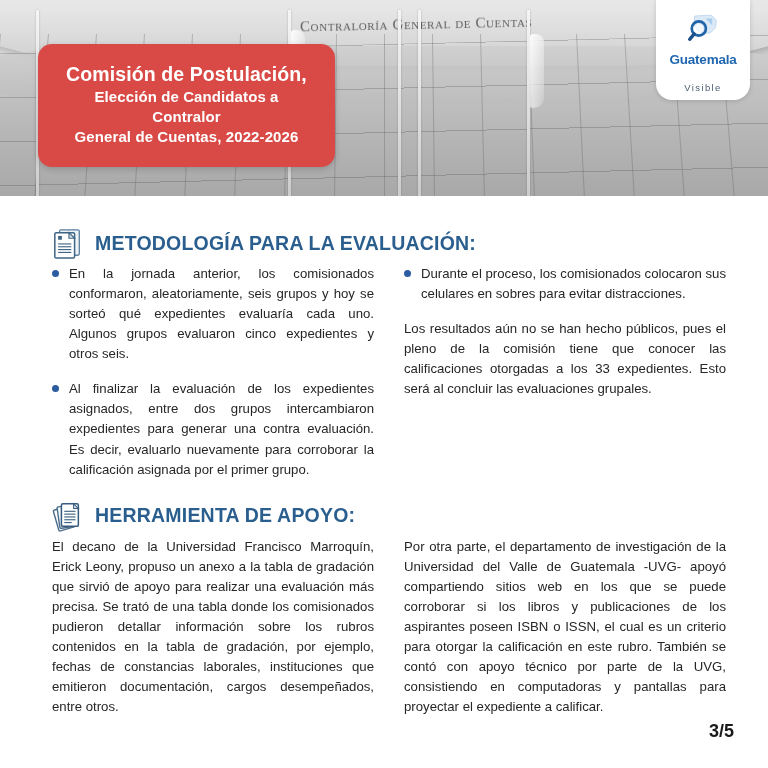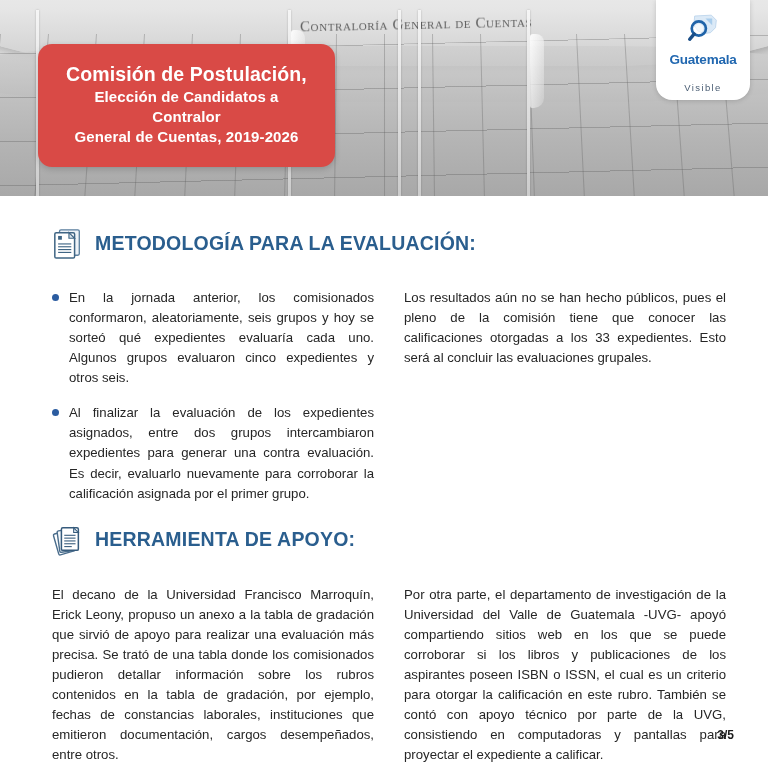--- a/index.html
+++ b/index.html
@@ -199,21 +199,21 @@
   .section-head .head-text {
     font-size: 19.5px;
     font-weight: bold;
     color: #2a5e8e;
     letter-spacing: 0.2px;
   }
 
   .cols {
     display: flex;
     gap: 30px;
-    margin-top: 28px;
+    margin-top: 4px;
   }
   .col { width: 322px; flex: 0 0 322px; }
 
   .bullet-item {
     display: flex;
     gap: 10px;
     margin-bottom: 15px;
   }
   .bullet-dot {
     flex: 0 0 auto;
@@ -231,21 +231,21 @@
     hyphens: none;
   }
   .para { margin: 0 0 13px 0; }
 
   .section-head.second { margin-top: 4px; }
 
   .page-num {
     position: absolute;
     right: 34px;
     bottom: 26px;
-    font-size: 12px;
+    font-size: 18px;
     font-weight: bold;
     color: #1a1a1a;
   }
 </style>
 </head>
 <body>
 
 <div class="page">
 
   <div class="header-photo">
@@ -261,21 +261,21 @@
     <div class="flagpole fp1"></div>
     <div class="flagpole fp2"></div>
     <div class="flagpole fp3"></div>
     <div class="flagpole fp4"></div>
     <div class="flag fl1"></div>
     <div class="flag fl2"></div>
 
     <div class="title-banner">
       <div class="title-line-1">Comisión de Postulación,</div>
       <div class="title-line-2">Elección de Candidatos a Contralor</div>
-      <div class="title-line-3">General de Cuentas, 2019-2026</div>
+      <div class="title-line-3">General de Cuentas, 2022-2026</div>
     </div>
 
     <div class="logo-card">
       <svg class="logo-mark" viewBox="0 0 48 48">
         <path d="M14 6 L34 5 L40 11 L39 20 L33 26 L26 27 L18 24 L13 17 Z" fill="#dceaf7" stroke="#b9d3ea" stroke-width="1"></path>
         <circle cx="19" cy="21" r="8.5" fill="none" stroke="#1f63a8" stroke-width="3.2"></circle>
         <circle cx="19" cy="21" r="5.4" fill="#ffffff" opacity="0.65"></circle>
         <line x1="13.5" y1="27.5" x2="8" y2="34" stroke="#1b4f88" stroke-width="4" stroke-linecap="round"></line>
         <path d="M27 9 L35 9 L35 17 Z" fill="#9cc6e8" opacity="0.8"></path>
       </svg>
@@ -313,20 +313,24 @@
         <div class="bullet-item">
           <span class="bullet-dot"></span>
           <span class="bullet-text">Al finalizar la evaluación de los expedientes asignados, entre dos grupos intercambiaron expedientes para generar una contra evaluación. Es decir, evaluarlo nuevamente para corroborar la calificación asignada por el primer grupo.</span>
         </div>
 
       </div>
 
       <div class="col">
 
 
+        <div class="bullet-item">
+          <span class="bullet-dot"></span>
+          <span class="bullet-text">Durante el proceso, los comisionados colocaron sus celulares en sobres para evitar distracciones.</span>
+        </div>
 
         <p class="para">Los resultados aún no se han hecho públicos, pues el pleno de la comisión tiene que conocer las calificaciones otorgadas a los 33 expedientes. Esto será al concluir las evaluaciones grupales.</p>
 
       </div>
     </div>
 
     <div class="section-head second">
       <svg class="head-icon" viewBox="0 0 34 36">
         <g transform="rotate(-16 17 20)">
           <rect x="4" y="8" width="18" height="23" rx="1.5" fill="#ffffff" stroke="#4a6d8c" stroke-width="1.5"></rect>

